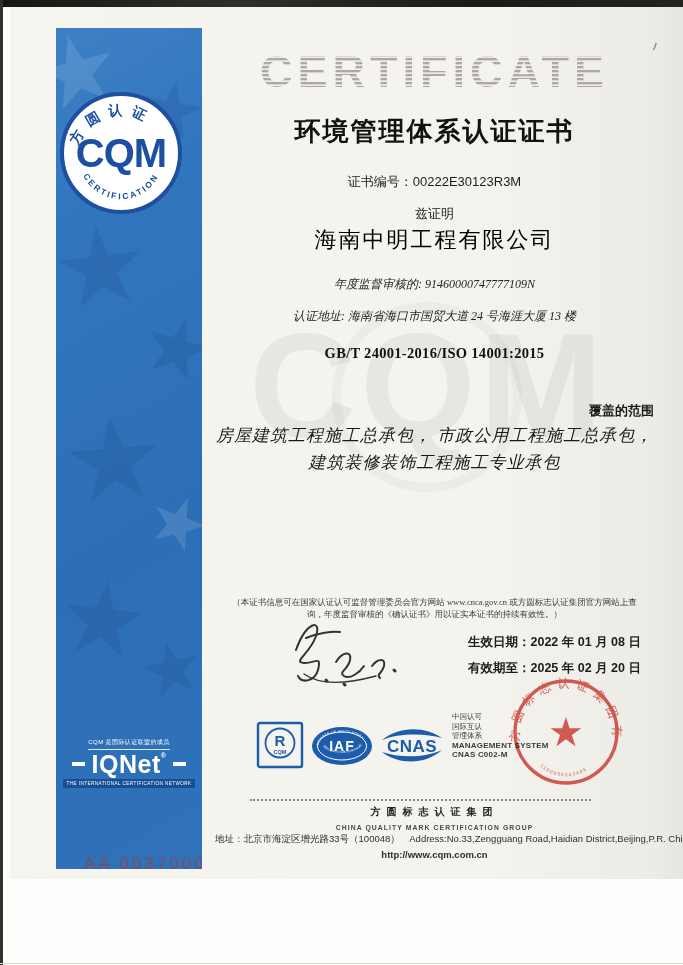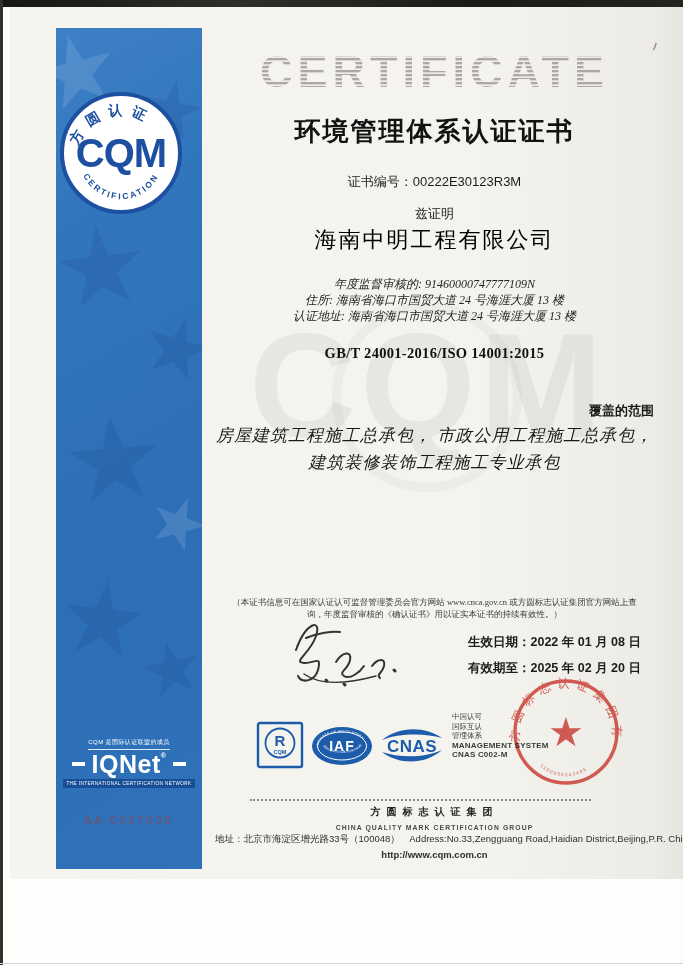--- a/index.html
+++ b/index.html
@@ -30,21 +30,21 @@
 
   .iqnet { position:absolute; left:7px; right:7px; top:702px; text-align:center; color:#fff; }
   .iqnet-member { display:inline-block; font-size:6px; letter-spacing:0.4px;
     border-bottom:0.6px solid rgba(255,255,255,0.85); padding-bottom:1.5px; white-space:nowrap; }
   .iqnet-row { display:flex; align-items:center; justify-content:center; gap:7px; margin-top:2px; }
   .iqnet-dash { width:13px; height:3.5px; background:#fff; }
   .iqnet-name { font-size:25px; font-weight:bold; letter-spacing:0.5px; line-height:1; white-space:nowrap; }
   .iqnet-reg { font-size:7px; vertical-align:top; }
   .iqnet-tagline { margin-top:2.5px; background:#174e96; color:#fff; font-size:4.6px;
     letter-spacing:0.45px; padding:2px 0 1.5px; white-space:nowrap; }
-  .serial { position:absolute; left:28px; top:786px; font-size:11px; letter-spacing:3px;
+  .serial { position:absolute; left:28px; top:826px; font-size:17px; letter-spacing:3px;
     color:#8c4650; opacity:0.85; white-space:nowrap; }
 
   
   .main-item { position:absolute; left:202px; width:452px; text-align:center; color:#1b1b1b;padding-left:13px; }
   .cert-watermark { top:46px; font-size:45px; font-weight:bold; letter-spacing:5px;
     background:repeating-linear-gradient(180deg,#a5a29d 0 2px,#d8d5d0 2px 3px,#efede8 3px 4px);
     -webkit-background-clip:text; background-clip:text; color:transparent; opacity:0.9; white-space:nowrap; }
   .doc-title { top:114px; font-size:26px; font-weight:bold; letter-spacing:2px; color:#121212; }
   .cert-no { top:173px; font-size:13px; color:#1d1d1d; }
   .certify { top:205px; font-size:13px; }
@@ -137,21 +137,20 @@
     <div class="serial">AA 0037000</div>
   </div>
 
   <div class="main-item cert-watermark">CERTIFICATE</div>
   <div class="main-item doc-title">环境管理体系认证证书</div>
   <div class="main-item cert-no"><span>证书编号：</span><span>00222E30123R3M</span></div>
 
   <div class="main-item certify">兹证明</div>
   <div class="main-item company">海南中明工程有限公司</div>
   <div class="main-item info-line credit">年度监督审核的: 91460000747777109N</div>
-  <div class="main-item info-line addr">住所: 海南省海口市国贸大道 24 号海涯大厦 13 楼</div>
   <div class="main-item info-line cert-addr">认证地址: 海南省海口市国贸大道 24 号海涯大厦 13 楼</div>
   <div class="main-item standard">GB/T 24001-2016/ISO 14001:2015</div>
   <div class="main-item scope-title">覆盖的范围</div>
   <div class="main-item scope-line scope2">建筑装修装饰工程施工专业承包</div>
   <div class="main-item scope-line scope1">房屋建筑工程施工总承包， 市政公用工程施工总承包，</div>
   <div class="main-item disclaimer disc1">（本证书信息可在国家认证认可监督管理委员会官方网站 www.cnca.gov.cn 或方圆标志认证集团官方网站上查</div>
   <div class="main-item disclaimer disc2">询，年度监督审核的《确认证书》用以证实本证书的持续有效性。）</div>
 
   <svg class="signature" width="140" height="80" viewBox="0 0 140 80">
     <g stroke="#1f1f1f" stroke-width="2" fill="none" stroke-linecap="round" opacity="0.9">

